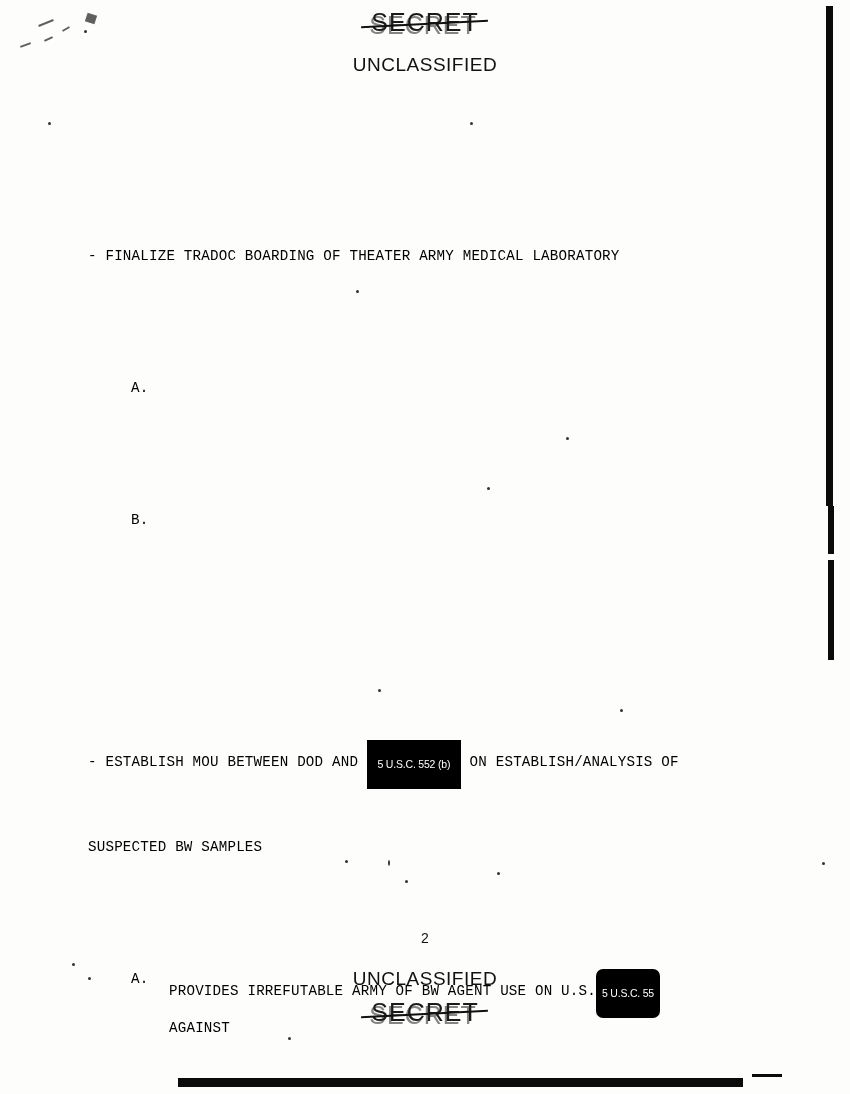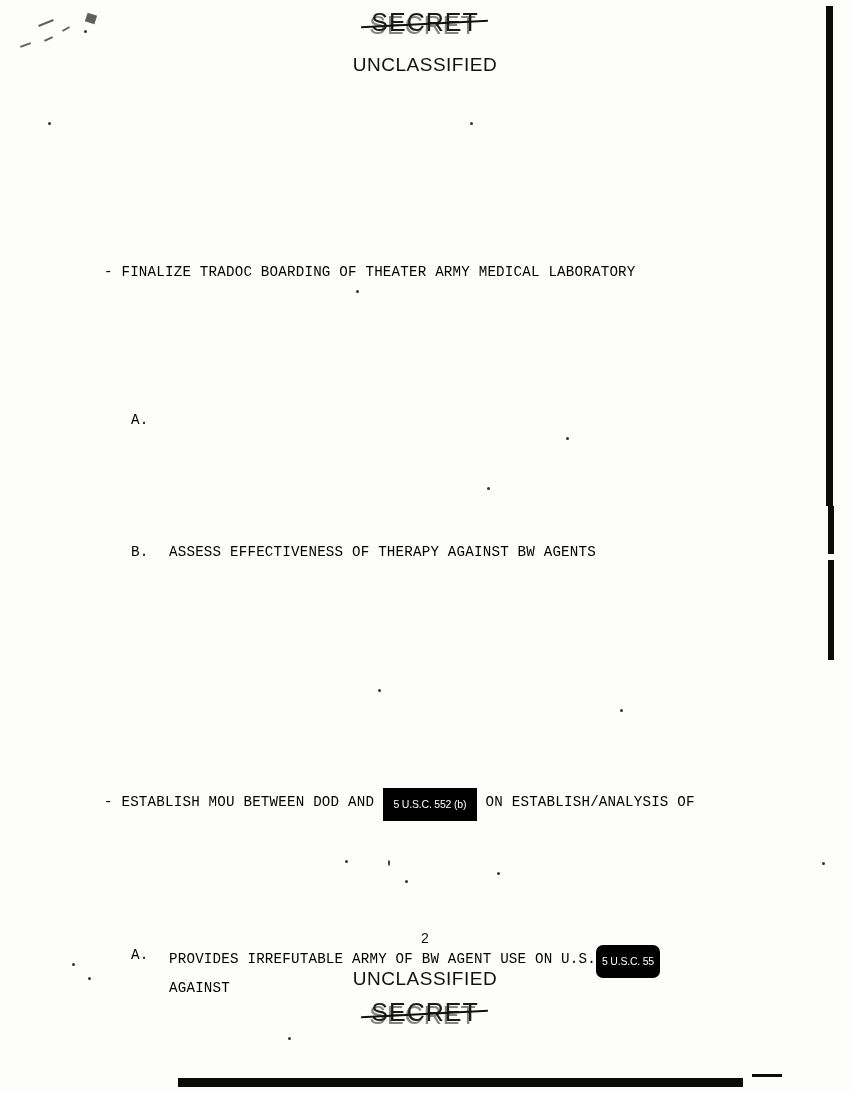--- a/index.html
+++ b/index.html
@@ -109,21 +109,21 @@
     top: 100px;
     width: 680px;
     font-size: 14.2px;
     line-height: 24px;
     letter-spacing: .2px;
     white-space: pre-wrap;
   }
   .para {
     margin-bottom: 14px;
   }
-  .dash-line { margin: 16px; }
+  .dash-line { margin: 0; }
   .sub {
     margin: 0;
     padding-left: 43px;
     text-indent: 0;
   }
   .sub-item {
     display: flex;
     margin-top: 2px;
   }
   .sub-label {
@@ -140,21 +140,21 @@
     display: inline-block;
     background: #000000;
     color: #ffffff;
     vertical-align: baseline;
     font-family: "Liberation Sans", sans-serif;
     font-size: 10.5px;
     line-height: 17px;
     height: 17px;
     text-align: center;
     letter-spacing: -0.2px;
-    padding: 8px 2px;
+    padding: 16px 2px;
     position: relative;
     top: 2px;
   }
   .r-w2 { width: 60px; border-radius: 7px; }
   .r-w3 { width: 90px; }
 
   
   .page-number {
     position: absolute;
     top: 930px;
@@ -207,27 +207,27 @@
     
     <div class="para">
       <div class="dash-line">- FINALIZE TRADOC BOARDING OF THEATER ARMY MEDICAL LABORATORY</div>
       <div class="gap-sm"></div>
       <div class="sub sub-item">
         <span class="sub-label">A.</span>
       </div>
       <div class="gap-sm"></div>
       <div class="sub sub-item">
         <span class="sub-label">B.</span>
-        <span class="sub-text">ASSESS EFFECTIVENESS OF THERAPY AGAINST BW AGENTS</span>
       </div>
     </div>
 
     
     <div class="para">
       <div class="dash-line"><span>- ESTABLISH MOU BETWEEN DOD AND </span><span class="redact r-w3">5 U.S.C. 552 (b)</span><span> ON ESTABLISH/ANALYSIS OF</span></div>
+      <div class="dash-line">SUSPECTED BW SAMPLES</div>
       <div class="gap-sm"></div>
       <div class="sub sub-item">
         <span class="sub-label">A.</span>
         <span class="sub-text"><span>PROVIDES IRREFUTABLE ARMY OF BW AGENT USE ON U.S.</span><span class="redact r-w2">5 U.S.C. 55</span><br><span>AGAINST</span></span>
       </div>
       <div class="gap-sm"></div>
       
     </div>
 
     

